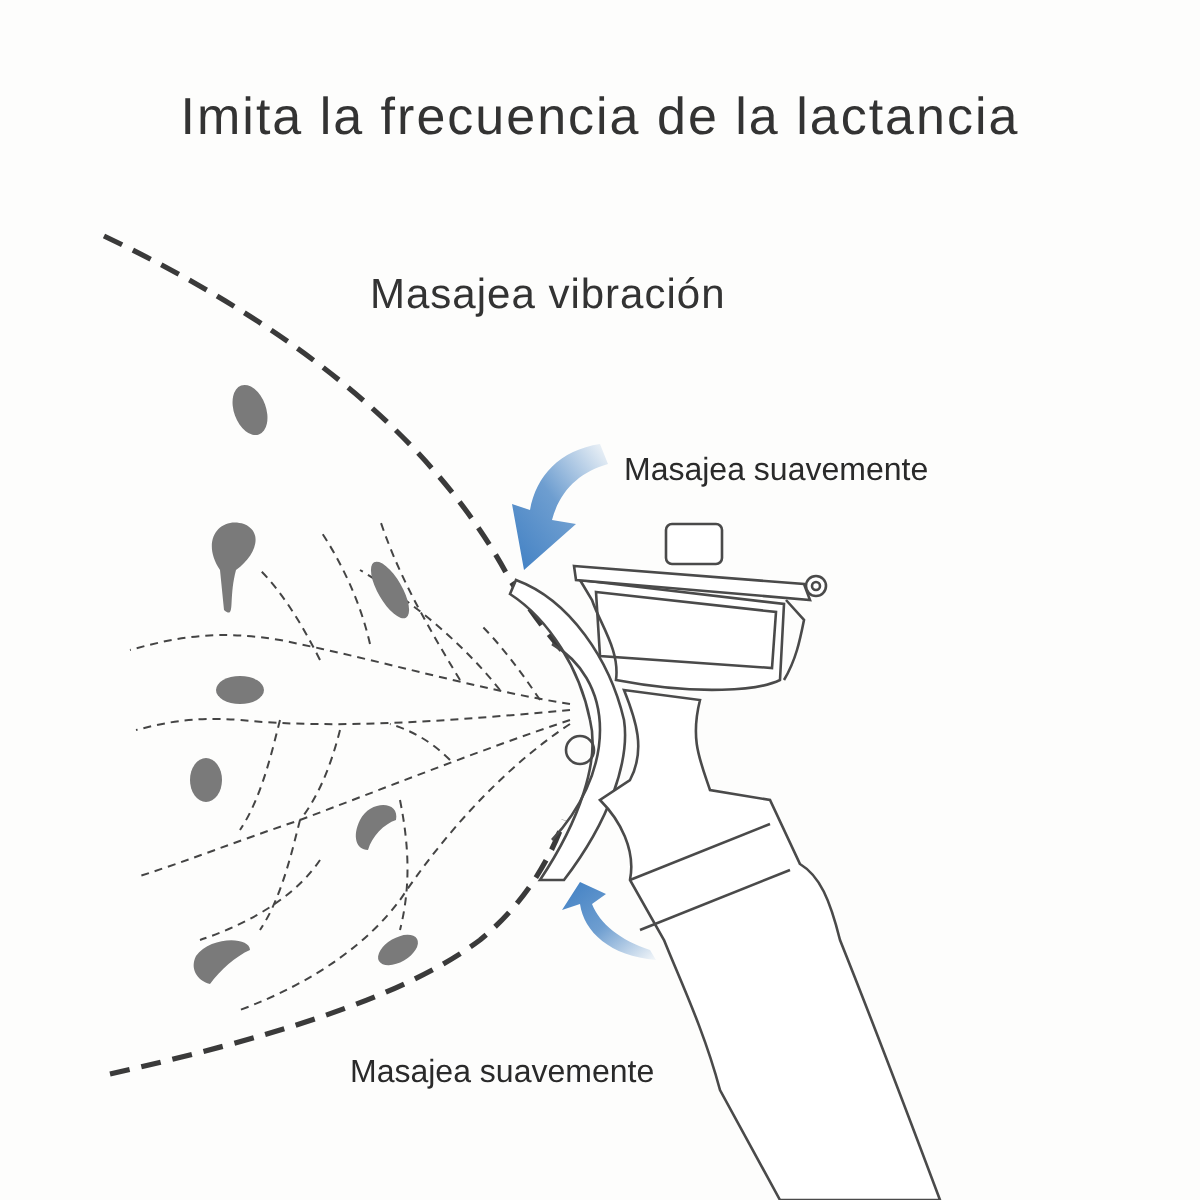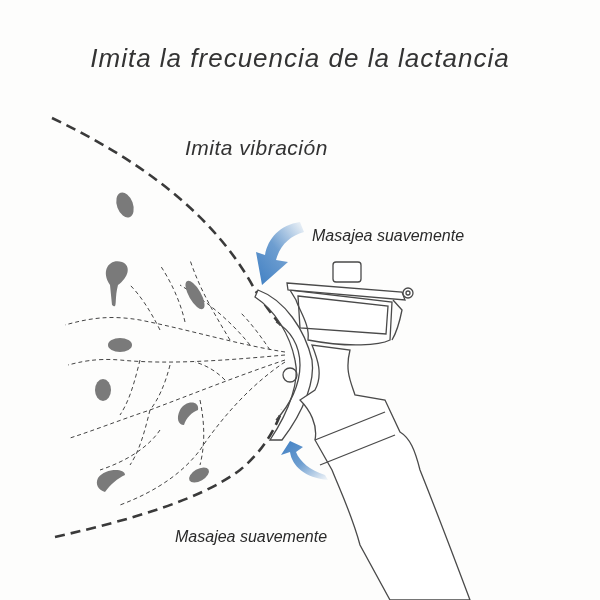--- a/index.html
+++ b/index.html
@@ -3,21 +3,20 @@
   <meta charset="utf-8">
   <style>
     html, body { margin: 0; padding: 0; background: #ffffff; }
     #canvas {
       position: relative;
       width: 600px; height: 600px;
       background: #fdfdfc;
       overflow: hidden;
       font-family: "Liberation Sans", sans-serif;
       color: #2b2b2b;
-      font-style: italic;
     }
     svg.art { position: absolute; left: 0; top: 0; }
     .label { position: absolute; white-space: nowrap; }
     #title { left: 0; width: 600px; top: 43px; text-align: center; font-size: 26px; letter-spacing: 1px; color: #333; }
     #sub { left: 185px; top: 136px; font-size: 21px; letter-spacing: 0.5px; color: #333; }
     #m1 { left: 312px; top: 227px; font-size: 16px; color: #2a2a2a; }
     #m2 { left: 175px; top: 528px; font-size: 16px; color: #2a2a2a; }
   </style>
 </head>
 <body>
@@ -93,16 +92,16 @@
       <path d="M315,440 L385,412" fill="none"></path>
       <path d="M320,465 L395,435" fill="none"></path>
     </g>
 
     <path fill="url(#arrowGradTop)" d="M300,222 C280,225 268,238 265,255 L256,252 L262,285 L288,262 L276,260 C280,245 290,236 304,232 Z"></path>
 
     <path fill="url(#arrowGradBot)" d="M328,480 C305,478 292,466 290,452 L281,455 L290,441 L303,447 L296,452 C300,462 310,470 325,475 Z"></path>
   </svg>
 
   <div id="title" class="label">Imita la frecuencia de la lactancia</div>
-  <div id="sub" class="label">Imita vibración</div>
+  <div id="sub" class="label">Masajea vibración</div>
   <div id="m1" class="label">Masajea suavemente</div>
   <div id="m2" class="label">Masajea suavemente</div>
 </div>
 
 </body></html>

